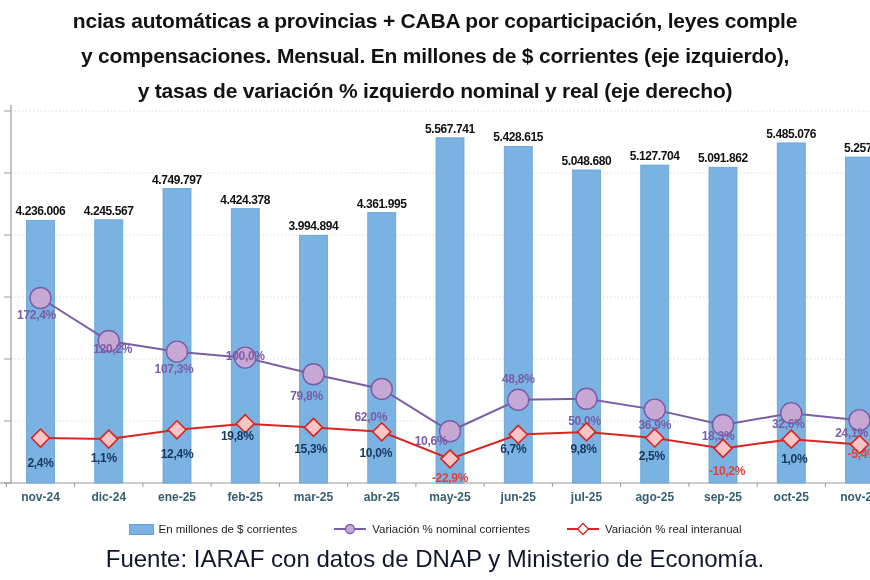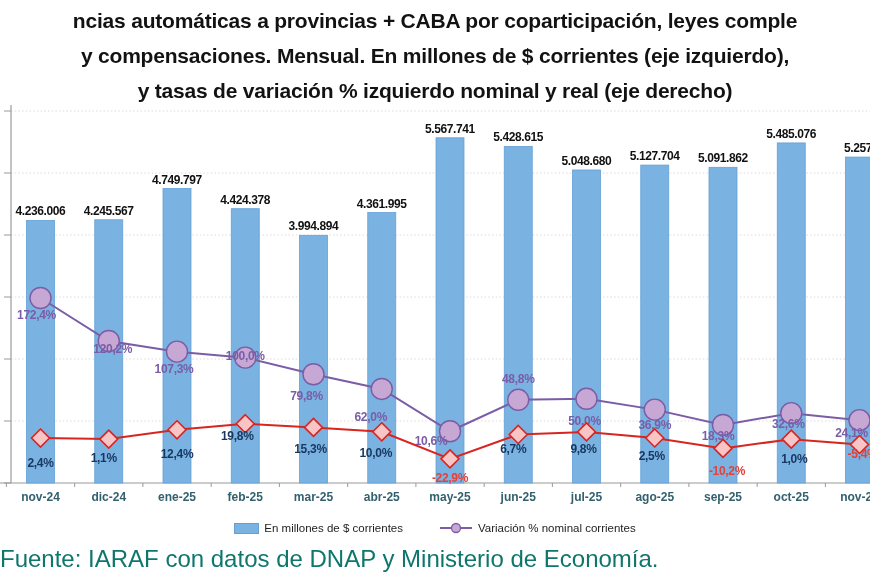--- a/index.html
+++ b/index.html
@@ -9,22 +9,22 @@
   .tl{font-size:21px;font-weight:bold;line-height:35px;white-space:nowrap;letter-spacing:-0.2px;}
   #plot{position:absolute;left:0;top:0;width:870px;height:580px;}
   #plot text{font-family:"Liberation Sans",sans-serif;}
   .blab{font-weight:bold;font-size:12px;fill:#111;letter-spacing:-0.4px;}
   .xlab{font-weight:bold;font-size:12px;}
   .plab{font-weight:bold;font-size:12px;letter-spacing:-0.3px;}
   .legend{position:absolute;top:510px;left:0;right:0;display:flex;justify-content:center;
           align-items:center;gap:36px;font-size:11.5px;color:#1d1d1d;margin-top:12px;}
   .li{display:flex;align-items:center;gap:5px;white-space:nowrap;}
   .sw{display:inline-block;width:23px;height:9px;}
-  .source{position:absolute;top:545px;left:0;right:0;font-size:24px;
-          color:#0f766e;white-space:nowrap;}
+  .source{position:absolute;top:545px;left:0;right:0;text-align:center;font-size:24px;
+          color:#0f172a;white-space:nowrap;}
 </style>
 </head>
 <body>
 
 <div class="frame">
 
   <div class="title">
     <div class="tl">ncias automáticas a provincias + CABA por coparticipación, leyes comple</div>
     <div class="tl">y compensaciones. Mensual. En millones de $ corrientes (eje izquierdo),</div>
     <div class="tl">y tasas de variación % izquierdo nominal y real (eje derecho)</div>
@@ -159,16 +159,23 @@
       <span class="sw" id="lg-bar" style="background: rgb(122, 178, 226); border: 1px solid rgb(100, 160, 214);"></span>
       <span>En millones de $ corrientes</span>
     </div>
     <div class="li">
       <svg width="34" height="12">
         <line id="lg-nom-line" x1="1" y1="6" x2="33" y2="6" stroke-width="2" stroke="#7a5da6"></line>
         <circle id="lg-nom-mark" cx="17" cy="6" r="4.5" stroke-width="1.3" fill="#c7a7d4" stroke="#7a5da6"></circle>
       </svg>
       <span>Variación % nominal corrientes</span>
     </div>
+    <div class="li">
+      <svg width="34" height="14">
+        <line id="lg-real-line" x1="1" y1="7" x2="33" y2="7" stroke-width="2" stroke="#d82520"></line>
+        <path id="lg-real-mark" d="M17 1.5 L22.5 7 L17 12.5 L11.5 7 Z" stroke-width="1.3" fill="#fff" stroke="#d82520"></path>
+      </svg>
+      <span>Variación % real interanual</span>
+    </div>
   </div>
 
   <div class="source">Fuente: IARAF con datos de DNAP y Ministerio de Economía.</div>
 </div>
 
 </body></html>

